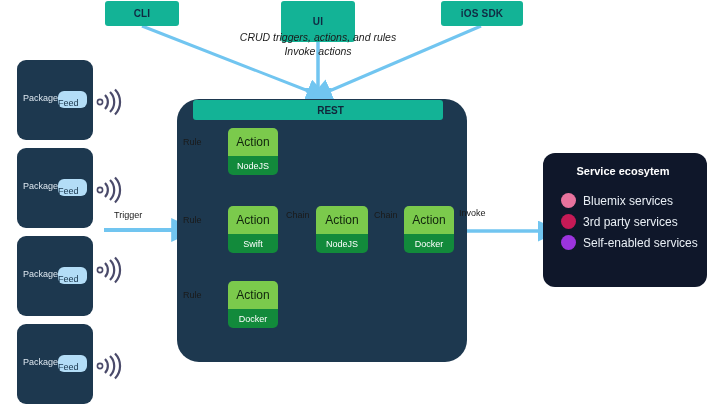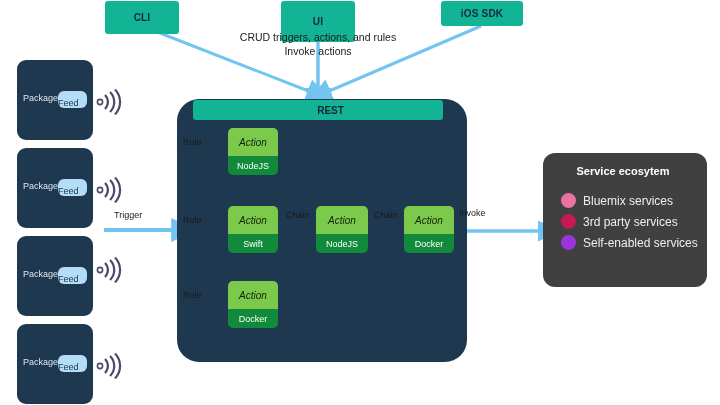--- a/index.html
+++ b/index.html
@@ -87,26 +87,25 @@
   .action {
     border-radius: 5px;
     overflow: hidden;
     display: flex;
     flex-direction: column;
     box-shadow: 0 0 0 0 transparent;
   }
   .action-top {
     background: #7BCA4C;
     color: #10240C;
-    font-size: 10px;
+    font-size: 12px;
     flex: 1;
     display: flex;
     align-items: center;
     justify-content: center;
-    font-style: italic;
   }
   .action-bottom {
     background: #128A3B;
     color: #FFFFFF;
     font-size: 9px;
     height: 19px;
     display: flex;
     align-items: center;
     justify-content: center;
   }
@@ -114,29 +113,30 @@
   
   .edge-label {
     position: absolute;
     font-size: 9px;
     color: #1A1A1A;
     white-space: nowrap;
   }
   .caption {
     position: absolute;
     font-size: 10.5px;
+    font-style: italic;
     color: #1A1A1A;
     text-align: center;
     line-height: 14px;
     white-space: nowrap;
   }
 
   
   .eco {
-    background: #404040;
+    background: #0f172a;
     border-radius: 12px;
     padding: 12px 4px 0 0;
   }
   .eco-title {
     color: #FFFFFF;
     font-size: 11px;
     font-weight: bold;
     text-align: center;
     margin-bottom: 16px;
   }
@@ -185,21 +185,21 @@
     <line x1="182" y1="152" x2="227" y2="152" stroke="#71C5F0" stroke-width="3.5" marker-end="url(#ah)"></line>
     <line x1="182" y1="230" x2="227" y2="230" stroke="#71C5F0" stroke-width="3.5" marker-end="url(#ah)"></line>
     <line x1="182" y1="305" x2="227" y2="305" stroke="#71C5F0" stroke-width="3.5" marker-end="url(#ah)"></line>
 
     <line x1="281" y1="231" x2="315" y2="231" stroke="#71C5F0" stroke-width="3.5" marker-end="url(#ah)"></line>
     <line x1="369" y1="231" x2="403" y2="231" stroke="#71C5F0" stroke-width="3.5" marker-end="url(#ah)"></line>
 
     <line x1="465" y1="231" x2="542" y2="231" stroke="#71C5F0" stroke-width="3.5" marker-end="url(#ah)"></line>
   </svg>
 
-  <div class="node client" style="left:105px; top:1px; width:74px; height:33px;">
+  <div class="node client" style="left:105px; top:1px; width:74px; height:25px;">
     <span>CLI</span>
   </div>
   <div class="node client" style="left:281px; top:1px; width:74px; height:41px;">
     <span>UI</span>
   </div>
   <div class="node client" style="left:441px; top:1px; width:82px; height:25px;">
     <span>iOS SDK</span>
   </div>
 
   <div class="caption" style="left:178px; top:30px; width:280px;">

